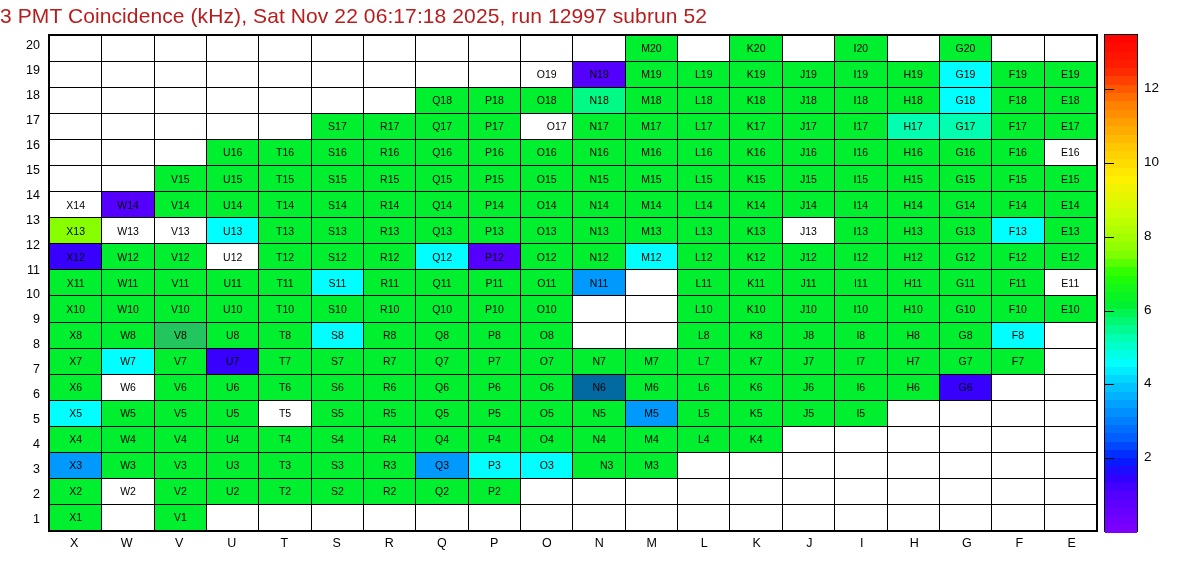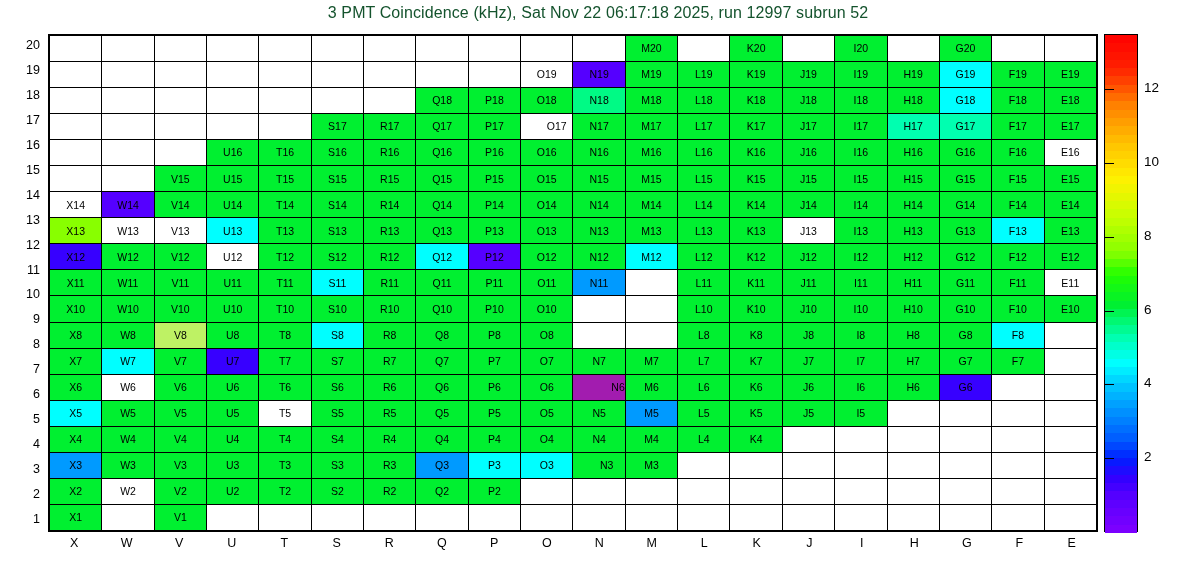--- a/index.html
+++ b/index.html
@@ -1,21 +1,21 @@
 <!DOCTYPE html>
 <html><head>
 <meta charset="utf-8">
 <style>
   html,body{margin:0;padding:0;background:#ffffff;}
   body{width:1196px;height:572px;font-family:"Liberation Sans",sans-serif;overflow:hidden;}
   #root{position:relative;width:1196px;height:572px;}
 
   #title{
-    position:absolute;left:0;top:4px;width:1196px;text-align:center;
-    font-size:16px;color:#14532d;letter-spacing:0.1px;
+    position:absolute;left:0;top:4px;width:1196px;text-align:left;
+    font-size:21px;color:#b91c1c;letter-spacing:0.1px;
   }
 
   
   #plot{
     position:absolute;left:48px;top:34px;width:1050px;height:498px;
     border:1px solid #000;box-sizing:border-box;
   }
   table.grid{border-collapse:collapse;width:100%;height:100%;table-layout:fixed;}
   table.grid td{
     border:1px solid #000;padding:0;margin:0;
@@ -293,21 +293,21 @@
             <td style="background: rgb(0, 240, 48);">J10</td>
             <td style="background: rgb(0, 240, 48);">I10</td>
             <td style="background: rgb(0, 240, 48);">H10</td>
             <td style="background: rgb(0, 240, 48);">G10</td>
             <td style="background: rgb(0, 240, 48);">F10</td>
             <td style="background: rgb(0, 240, 48);">E10</td>
           </tr>
           <tr>
             <td style="background: rgb(0, 240, 48);">X8</td>
             <td style="background: rgb(0, 240, 48);">W8</td>
-            <td style="background: #bef264;">V8</td>
+            <td style="background: #22c55e;">V8</td>
             <td style="background: rgb(0, 240, 48);">U8</td>
             <td style="background: rgb(0, 240, 48);">T8</td>
             <td style="background: rgb(0, 255, 255);">S8</td>
             <td style="background: rgb(0, 240, 48);">R8</td>
             <td style="background: rgb(0, 240, 48);">Q8</td>
             <td style="background: rgb(0, 240, 48);">P8</td>
             <td style="background: rgb(0, 240, 48);">O8</td>
             <td style="background: rgb(255, 255, 255);"></td>
             <td style="background: rgb(255, 255, 255);"></td>
             <td style="background: rgb(0, 240, 48);">L8</td>
@@ -345,21 +345,21 @@
             <td style="background: rgb(0, 240, 48);">X6</td>
             <td style="background: rgb(255, 255, 255);">W6</td>
             <td style="background: rgb(0, 240, 48);">V6</td>
             <td style="background: rgb(0, 240, 48);">U6</td>
             <td style="background: rgb(0, 240, 48);">T6</td>
             <td style="background: rgb(0, 240, 48);">S6</td>
             <td style="background: rgb(0, 240, 48);">R6</td>
             <td style="background: rgb(0, 240, 48);">Q6</td>
             <td style="background: rgb(0, 240, 48);">P6</td>
             <td style="background: rgb(0, 240, 48);">O6</td>
-            <td style="background: #a21caf; text-align: right;">N6</td>
+            <td style="background: #0369a1;">N6</td>
             <td style="background: rgb(0, 240, 48);">M6</td>
             <td style="background: rgb(0, 240, 48);">L6</td>
             <td style="background: rgb(0, 240, 48);">K6</td>
             <td style="background: rgb(0, 240, 48);">J6</td>
             <td style="background: rgb(0, 240, 48);">I6</td>
             <td style="background: rgb(0, 240, 48);">H6</td>
             <td style="background: rgb(55, 0, 255);">G6</td>
             <td style="background: rgb(255, 255, 255);"></td>
             <td style="background: rgb(255, 255, 255);"></td>
           </tr>

